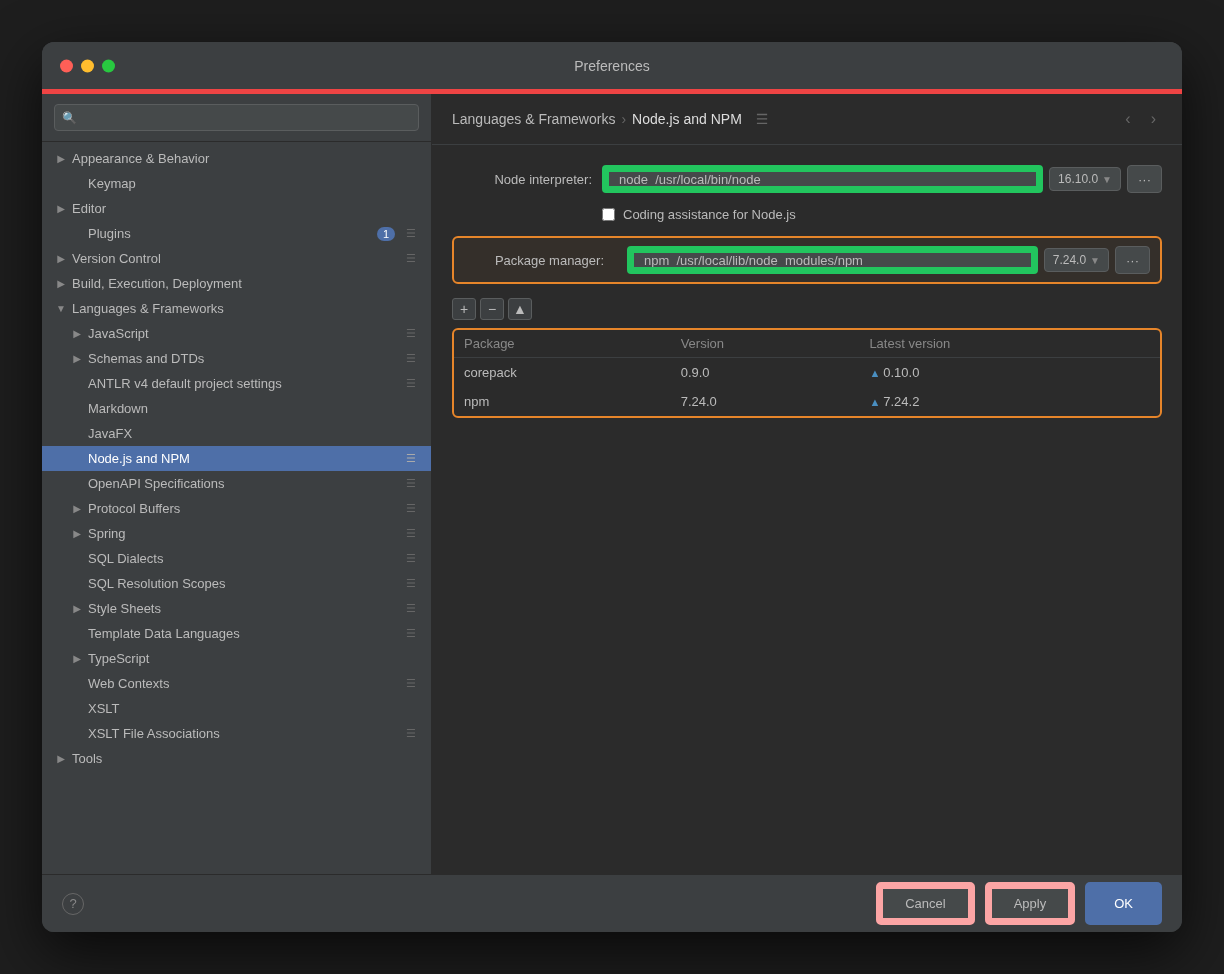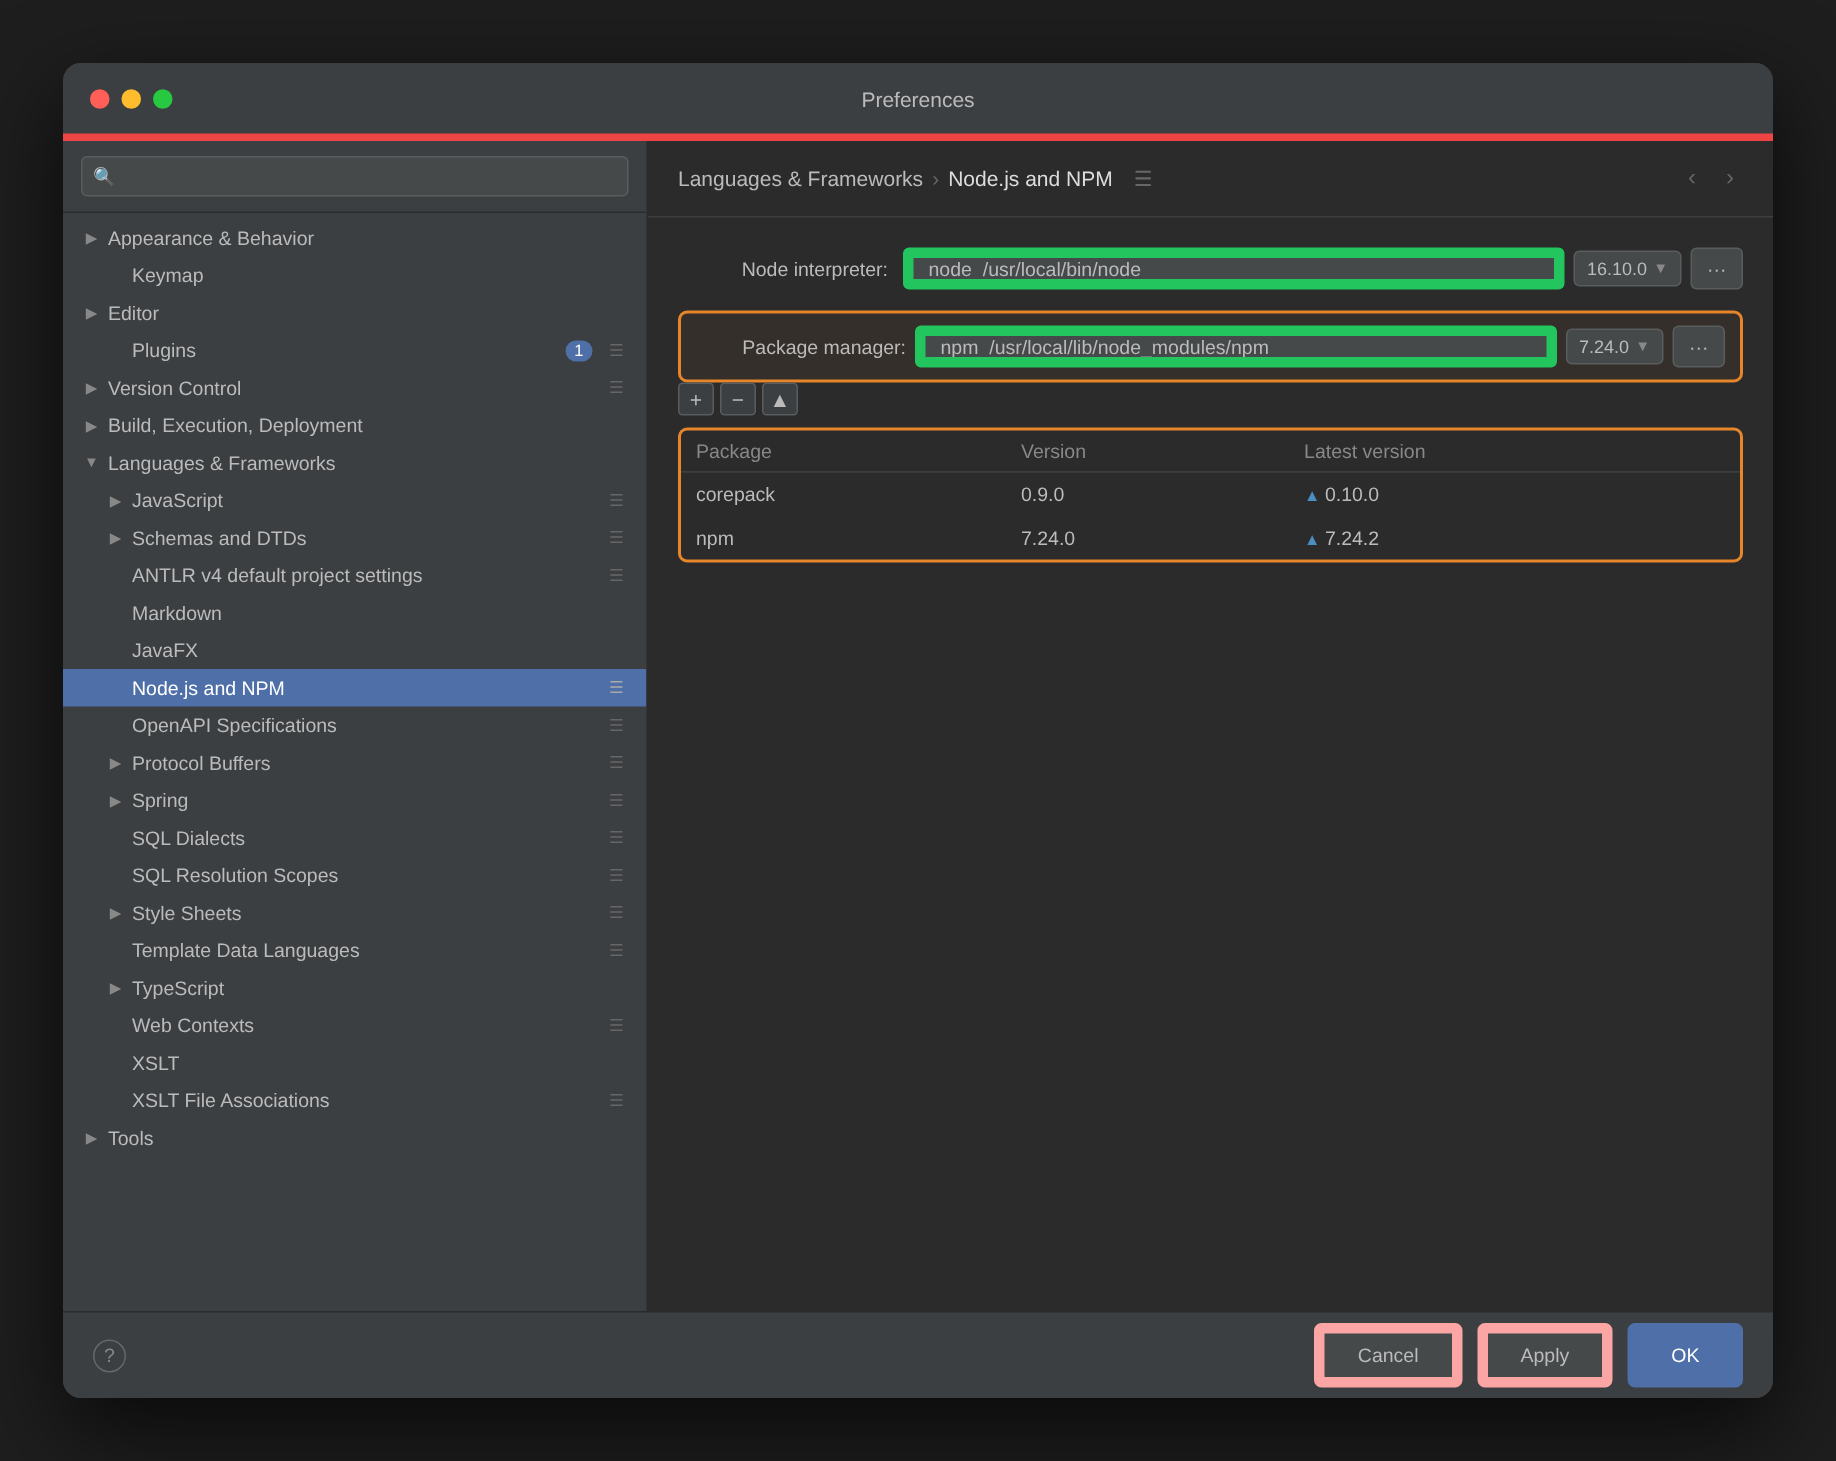--- a/index.html
+++ b/index.html
@@ -242,23 +242,24 @@
       margin-bottom: 14px;
       padding-left: 150px;
     }
     .checkbox-row input { cursor: pointer; }
     .checkbox-label { color: #bbbbbb; font-size: 13px; }
     
     .pkg-manager-row {
       border: 2px solid #e6852a;
       border-radius: 6px;
       padding: 8px 10px;
-      display: flex;
-      align-items: center;
-      gap: 6px;
+      margin-bottom: 14px;
+      display: flex;
+      align-items: center;
+      gap: 23px;
       background: rgba(230, 133, 42, 0.05);
     }
     
     .pkg-toolbar {
       display: flex;
       align-items: center;
       gap: 4px;
       margin-bottom: 8px;
       padding-left: 0px;
     }
@@ -531,20 +532,24 @@
           <div class="form-control">
             <input class="input-field" type="text" value="node  /usr/local/bin/node" style="">
             <div class="version-badge">
               <span>16.10.0</span>
               <span class="dropdown-arrow">▼</span>
             </div>
             <button class="btn-ellipsis">···</button>
           </div>
         </div>
 
+        <div class="checkbox-row">
+          <input type="checkbox" style="">
+          <span class="checkbox-label">Coding assistance for Node.js</span>
+        </div>
 
         <div class="pkg-manager-row">
           <span class="form-label">Package manager:</span>
           <div class="form-control">
             <input class="input-field" type="text" value="npm  /usr/local/lib/node_modules/npm" style="">
             <div class="version-badge">
               <span>7.24.0</span>
               <span class="dropdown-arrow">▼</span>
             </div>
             <button class="btn-ellipsis">···</button>

